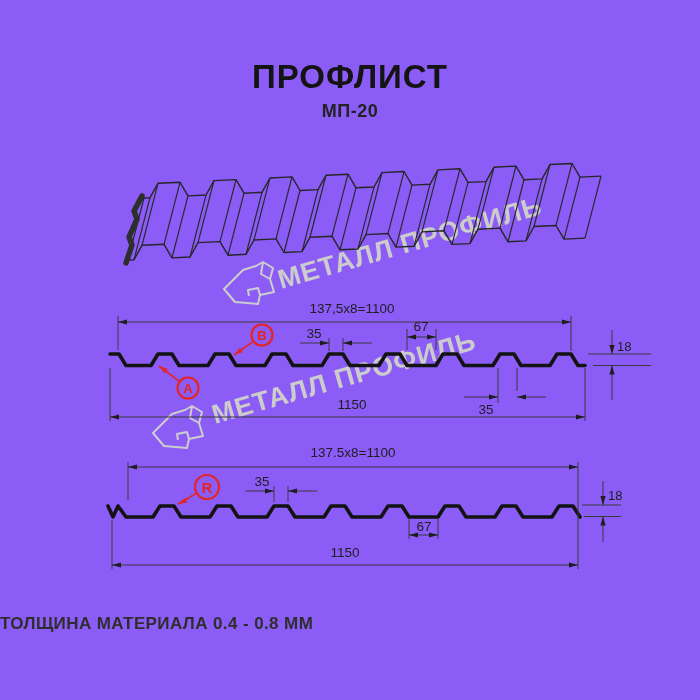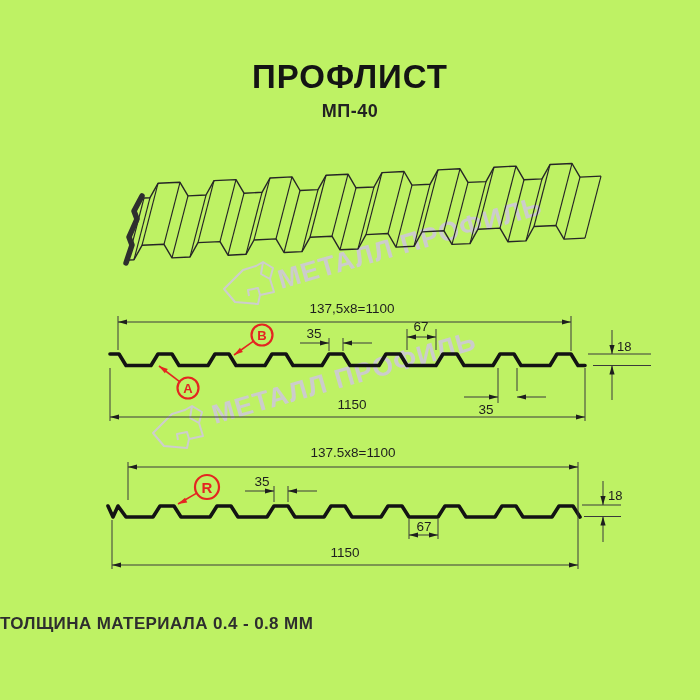--- a/index.html
+++ b/index.html
@@ -1,16 +1,16 @@
 <!DOCTYPE html>
 <html><head>
 <meta charset="utf-8">
 <style>
   html,body{margin:0;padding:0;background:#ffffff;}
-  .stage{position:relative;width:700px;height:700px;background:#bef264;overflow:hidden;
+  .stage{position:relative;width:700px;height:700px;background:#8b5cf6;overflow:hidden;
          font-family:"Liberation Sans", sans-serif;}
   .page-title{position:absolute;top:58px;left:0;width:100%;text-align:center;
               font-size:33px;font-weight:700;letter-spacing:1px;color:#141414;}
   .page-subtitle{position:absolute;top:101px;left:0;width:100%;text-align:center;
                  font-size:18px;font-weight:600;letter-spacing:.5px;color:#222;}
   .page-footer{position:absolute;top:614px;left:0;width:100%;text-align:left;
                font-size:17px;font-weight:600;letter-spacing:.4px;color:#2e2e2e;}
   svg{position:absolute;left:0;top:0;}
   .dim{font-size:13.5px;fill:#1e1e1e;}
   .dim18{font-size:13px;fill:#1e1e1e;}
@@ -24,21 +24,21 @@
   .red-letter{fill:#e42521;font-weight:700;font-size:13px;text-anchor:middle;}
   .red-arr{fill:#e42521;stroke:none;}
   .sheet{stroke:#262626;fill:none;}
 </style>
 </head>
 <body>
 
 <div class="stage">
 
   <div class="page-title">ПРОФЛИСТ</div>
-  <div class="page-subtitle">МП-40</div>
+  <div class="page-subtitle">МП-20</div>
 
   <svg width="700" height="700" viewBox="0 0 700 700">
 
     <defs>
       <path id="mp-logo" d="M2,28 L21,9 L34,5 L41,1 L51,7 L48,18 L52,31 L38,34 L36,43 L13,41 Z M41,1 L39,13 L48,18 M38,34 L36,27 L26,29 L27,35"></path>
     </defs>
 
     <g>
       <use href="#mp-logo" class="wm-logo" transform="translate(222,261)"></use>
       <text class="wm-text" transform="translate(281,289) rotate(-16)">МЕТАЛЛ ПРОФИЛЬ</text>

